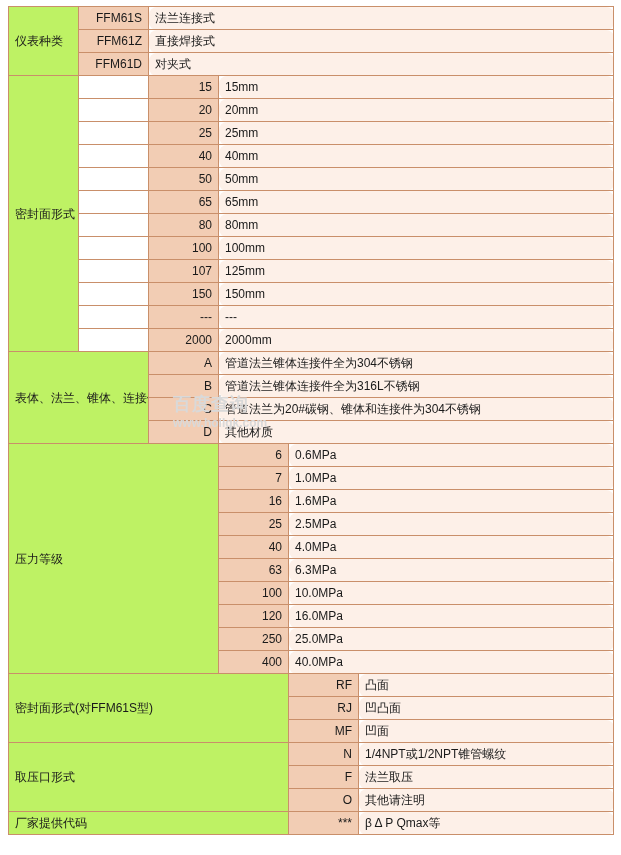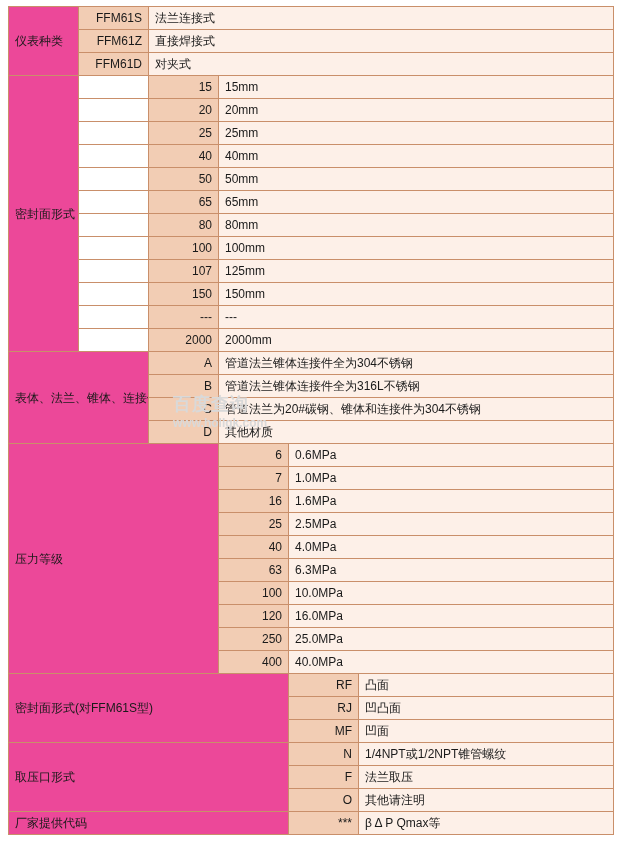--- a/index.html
+++ b/index.html
@@ -28,26 +28,26 @@
     padding:3px 6px;
     vertical-align:middle;
     height:22px;
     box-sizing:border-box;
     font-size:12px;
     line-height:16px;
     overflow:hidden;
     white-space:nowrap;
   }
   
-  .c-label{ background:#ec4899;margin-left:43px; }      
+  .c-label{ background:#bef264;margin-left:43px; }      
   .c-code { background:#f2cdb4; }      
   .c-desc { background:#fdf0e8; }      
   .c-blank{ background:#ffffff; }
   .center{ text-align:right; }
-  .left{ text-align:left; }
+  .left{ text-align:left;border-radius:8px; }
   .cat{
     text-align:left;
     font-size:12.5px;
     line-height:18px;
     white-space:normal;
   }
   .wm{
     position:absolute;
     left:173px;
     top:392px;

